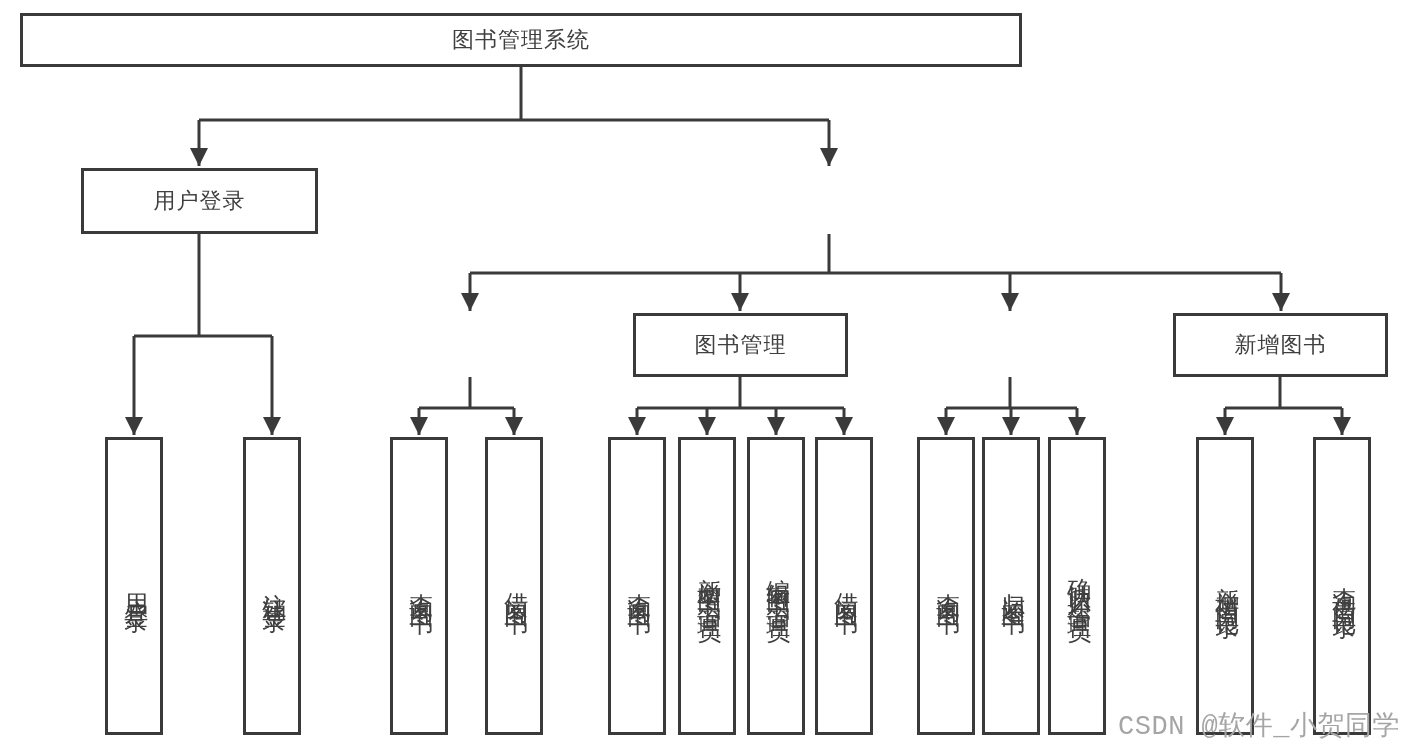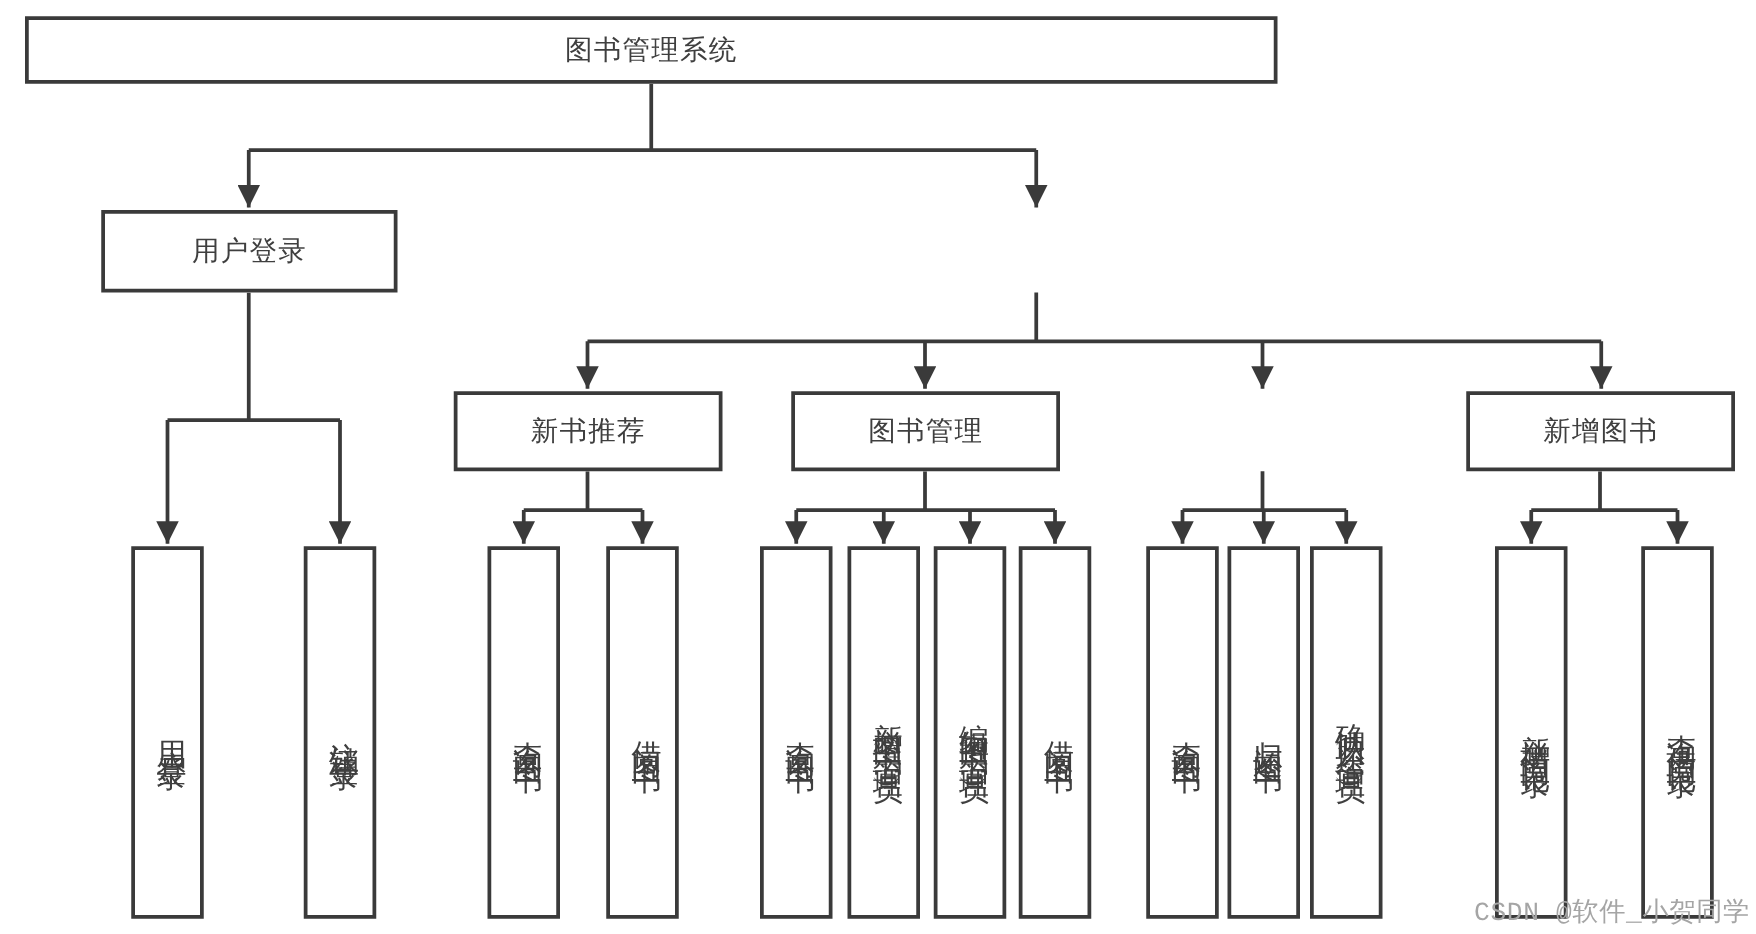--- a/index.html
+++ b/index.html
@@ -37,21 +37,21 @@
     font-size: 24px;
     line-height: 1.1;
     letter-spacing: 6px;
     white-space: nowrap;
   }
   .watermark {
     position: absolute;
     right: 5px;
     bottom: 4px;
     z-index: 2;
-    font-size: 21px;
+    font-size: 27px;
     color: #a5a5a5;
     letter-spacing: 0.5px;
   }
 </style>
 </head>
 <body>
 
 <div class="canvas">
 
   <svg class="connectors" width="1405" height="747" viewBox="0 0 1405 747" xmlns="http://www.w3.org/2000/svg">
@@ -98,23 +98,20 @@
   </svg>
 
   <div class="node h" style="left:20px;top:13px;width:1002px;height:54px">
     <span>图书管理系统</span>
   </div>
 
   <div class="node h" style="left:81px;top:168px;width:237px;height:66px">
     <span>用户登录</span>
   </div>
 
-  <div class="node h" style="left:363px;top:313px;width:215px;height:64px">
-    <span>新书推荐</span>
-  </div>
   <div class="node h" style="left:633px;top:313px;width:215px;height:64px">
     <span>图书管理</span>
   </div>
   <div class="node h" style="left:1173px;top:313px;width:215px;height:64px">
     <span>新增图书</span>
   </div>
 
   <div class="node v" style="left:105px">
     <span class="vtext">用户登录</span>
   </div>

